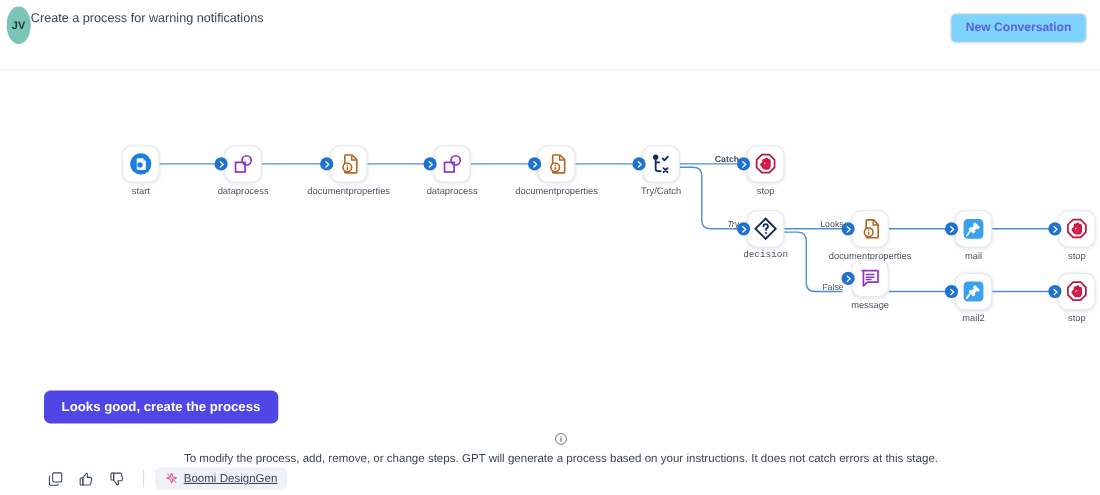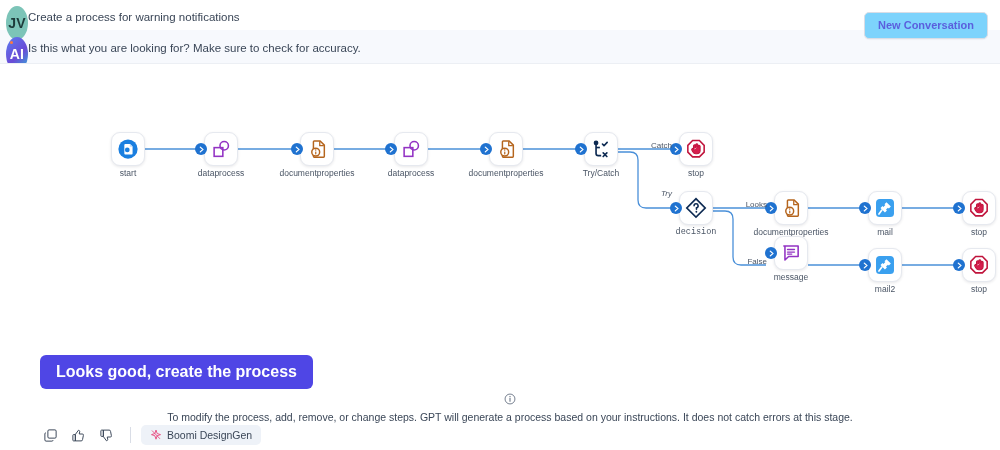--- a/index.html
+++ b/index.html
@@ -13,21 +13,21 @@
 
   
   .msg-row{display:flex;align-items:flex-start;box-sizing:border-box;}
   .msg-user{height:30px;padding:6px 0 0 0;background:#ffffff;}
   .msg-ai{height:34px;padding:7px 0 0 0;background:#f7f9fd;}
 
   .avatar{
     width:22px;height:34px;border-radius:50%;
     margin-left:6px;flex:0 0 auto;
     display:flex;align-items:center;justify-content:center;
-    font-size:14px;font-weight:bold;letter-spacing:.2px;
+    font-size:10px;font-weight:bold;letter-spacing:.2px;
     position:relative;
   }
   .avatar-jv{background:#7cc4b8;color:#1d3b3a;}
   .avatar-ai{
     background:linear-gradient(135deg,#5b7df0 0%,#6a4bd6 55%,#2fb6d8 100%);
     color:#ffffff;
   }
   .avatar-ai .dot{
     position:absolute;left:4px;top:4px;width:3px;height:3px;
     border-radius:50%;background:#ff7a3c;
@@ -66,61 +66,54 @@
 
   .edge-label{
     position:absolute;font-size:8px;color:#4a5565;white-space:nowrap;
     transform:translate(-100%,-50%);
   }
 
   
   .cta{
     position:absolute;left:40px;top:355px;
     background:#4f46e5;color:#ffffff;border:none;border-radius:6px;
-    font-size:16px;font-weight:bold;padding:9px 16px;line-height:1;cursor:pointer;
+    font-size:12px;font-weight:bold;padding:9px 16px;line-height:1;cursor:pointer;
   }
   .disclaimer{
     position:absolute;left:40px;top:393px;right:20px;
     display:flex;align-items:center;gap:6px;
     font-size:10.5px;color:#3a4657;flex-direction:column;
   }
   .actions{
     position:absolute;left:36px;top:423px;display:flex;align-items:center;gap:0;
   }
   .act-btn{
     width:28px;height:24px;display:flex;align-items:center;justify-content:center;
     cursor:pointer;
   }
   .divider{width:1px;height:16px;background:#d9dde6;margin:0 10px;}
   .badge{
     display:flex;align-items:center;gap:5px;
     background:#eef2f8;border-radius:5px;padding:4px 9px;
-    font-size:10.5px;color:#3a4657;
+    font-size:10.5px;color:#3a4657;text-decoration:underline;
   }
   .hr-top{position:absolute;left:0;top:63px;width:1000px;height:1px;background:#eceff4;}
 </style>
 </head>
 <body>
 
 <div class="app">
 
   <div class="msg-row msg-user">
     <div class="avatar avatar-jv">
       <span>JV</span>
     </div>
     <div class="msg-text">Create a process for warning notifications</div>
   </div>
 
-  <div class="msg-row msg-ai">
-    <div class="avatar avatar-ai">
-      <span class="dot"></span>
-      <span>AI</span>
-    </div>
-    <div class="msg-text">Is this what you are looking for? Make sure to check for accuracy.</div>
-  </div>
 
   <div class="hr-top"></div>
 
   <button class="new-conv">New Conversation</button>
 
   <div class="canvas">
 
     <svg class="edges" viewBox="0 0 1000 280" xmlns="http://www.w3.org/2000/svg">
       <g fill="none" stroke="#4a90d9" stroke-width="1.3">
 
@@ -361,22 +354,22 @@
         </svg>
       </div>
       <div class="port">
         <svg width="7" height="7" viewBox="0 0 8 8">
             <path d="M2.6 1.3 5.6 4 2.6 6.7" fill="none" stroke="#fff" stroke-width="1.4" stroke-linecap="round"></path>
           </svg>
       </div>
       <div class="node-label">stop</div>
     </div>
 
-    <div class="edge-label" style="left:672px;top:81px;">Catch</div>
-    <div class="edge-label" style="left:672px;top:129px;font-style:italic;">Try</div>
+    <div class="edge-label" style="left:672px;top:81px;font-weight:bold;">Catch</div>
+    <div class="edge-label" style="left:672px;top:140px;font-style:italic;">Try</div>
     <div class="edge-label" style="left:767px;top:140px;">Looks</div>
     <div class="edge-label" style="left:767px;top:197px;">False</div>
   </div>
 
   <button class="cta">Looks good, create the process</button>
 
   <div class="disclaimer">
     <svg width="12" height="12" viewBox="0 0 16 16">
       <circle cx="8" cy="8" r="6.6" fill="none" stroke="#5a6678" stroke-width="1.1"></circle>
       <circle cx="8" cy="4.9" r=".85" fill="#5a6678"></circle>

